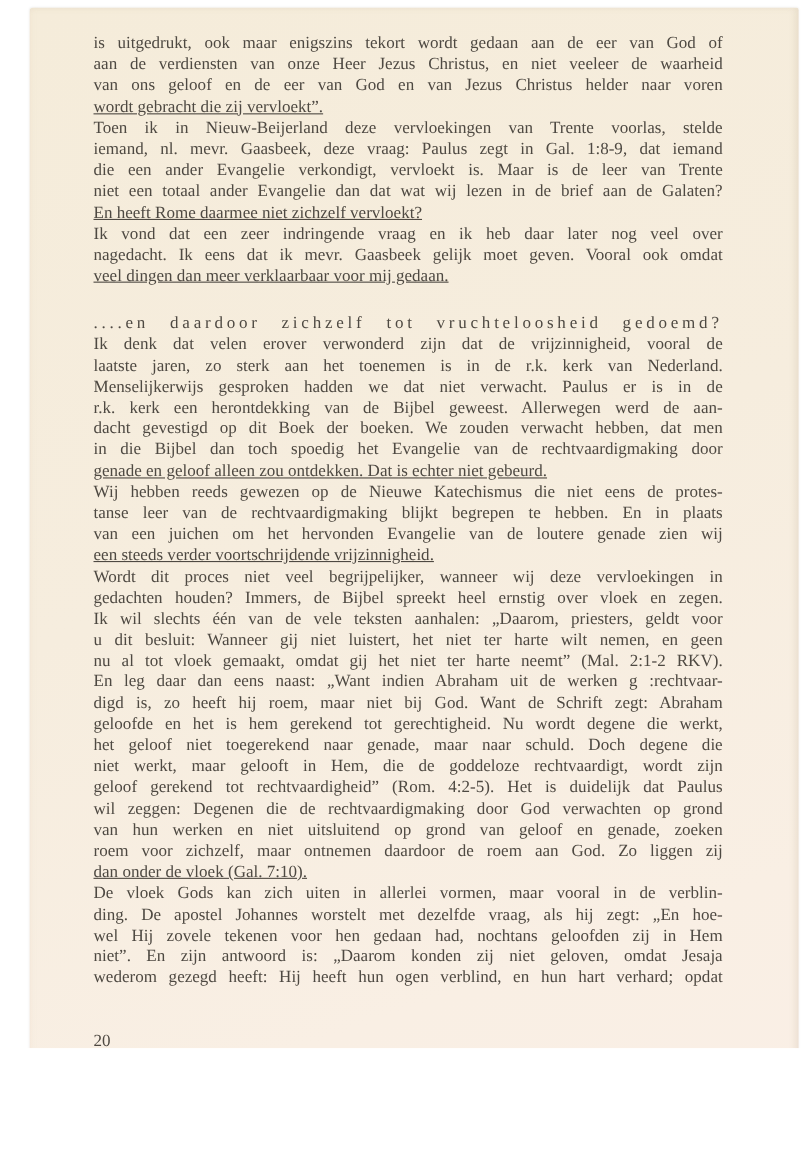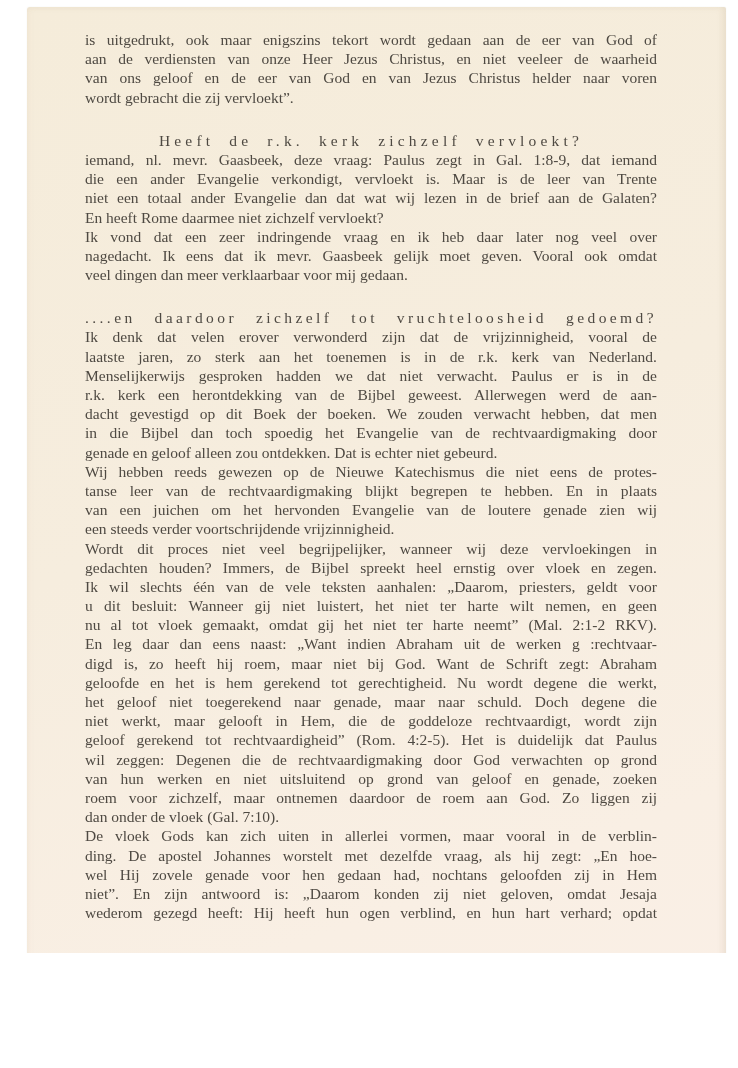--- a/index.html
+++ b/index.html
@@ -41,20 +41,21 @@
   .line {
     text-align: justify;
     text-align-last: justify;
     height: 19.2px;
     overflow: visible;
     white-space: nowrap;
   }
   .line.para-end {
     text-align-last: left;
     white-space: normal;
+    text-decoration: underline;
   }
   .heading {
     height: 19.2px;
     margin-top: 24px;
     letter-spacing: 0.22em;
     word-spacing: 0.35em;
     white-space: nowrap;
     color: #4e4942;
   }
   .heading.centered {
@@ -77,22 +78,22 @@
 
 <div class="scan">
   <div class="page">
     <div class="text-block" id="text-block">
         <div>
           <div class="line">is uitgedrukt, ook maar enigszins tekort wordt gedaan aan de eer van God of</div>
           <div class="line">aan de verdiensten van onze Heer Jezus Christus, en niet veeleer de waarheid</div>
           <div class="line">van ons geloof en de eer van God en van Jezus Christus helder naar voren</div>
           <div class="line para-end">wordt gebracht die zij vervloekt”.</div>
         </div>
-        <div class="heading centered">Heeft de r.k. kerk zichzelf vervloekt?</div>
         <div>
+          <div class="line">Toen ik in Nieuw-Beijerland deze vervloekingen van Trente voorlas, stelde</div>
           <div class="line">iemand, nl. mevr. Gaasbeek, deze vraag: Paulus zegt in Gal. 1:8-9, dat iemand</div>
           <div class="line">die een ander Evangelie verkondigt, vervloekt is. Maar is de leer van Trente</div>
           <div class="line">niet een totaal ander Evangelie dan dat wat wij lezen in de brief aan de Galaten?</div>
           <div class="line para-end">En heeft Rome daarmee niet zichzelf vervloekt?</div>
         </div>
         <div>
           <div class="line">Ik vond dat een zeer indringende vraag en ik heb daar later nog veel over</div>
           <div class="line">nagedacht. Ik eens dat ik mevr. Gaasbeek gelijk moet geven. Vooral ook omdat</div>
           <div class="line para-end">veel dingen dan meer verklaarbaar voor mij gedaan.</div>
         </div>
@@ -125,20 +126,20 @@
           <div class="line">niet werkt, maar gelooft in Hem, die de goddeloze rechtvaardigt, wordt zijn</div>
           <div class="line">geloof gerekend tot rechtvaardigheid” (Rom. 4:2-5). Het is duidelijk dat Paulus</div>
           <div class="line">wil zeggen: Degenen die de rechtvaardigmaking door God verwachten op grond</div>
           <div class="line">van hun werken en niet uitsluitend op grond van geloof en genade, zoeken</div>
           <div class="line">roem voor zichzelf, maar ontnemen daardoor de roem aan God. Zo liggen zij</div>
           <div class="line para-end">dan onder de vloek (Gal. 7:10).</div>
         </div>
         <div>
           <div class="line">De vloek Gods kan zich uiten in allerlei vormen, maar vooral in de verblin-</div>
           <div class="line">ding. De apostel Johannes worstelt met dezelfde vraag, als hij zegt: „En hoe-</div>
-          <div class="line">wel Hij zovele genade voor hen gedaan had, nochtans geloofden zij in Hem</div>
+          <div class="line">wel Hij zovele tekenen voor hen gedaan had, nochtans geloofden zij in Hem</div>
           <div class="line">niet”. En zijn antwoord is: „Daarom konden zij niet geloven, omdat Jesaja</div>
           <div class="line">wederom gezegd heeft: Hij heeft hun ogen verblind, en hun hart verhard; opdat</div>
         </div>
         <div class="page-number">20</div>
       </div>
   </div>
 </div>
 
 </body></html>

